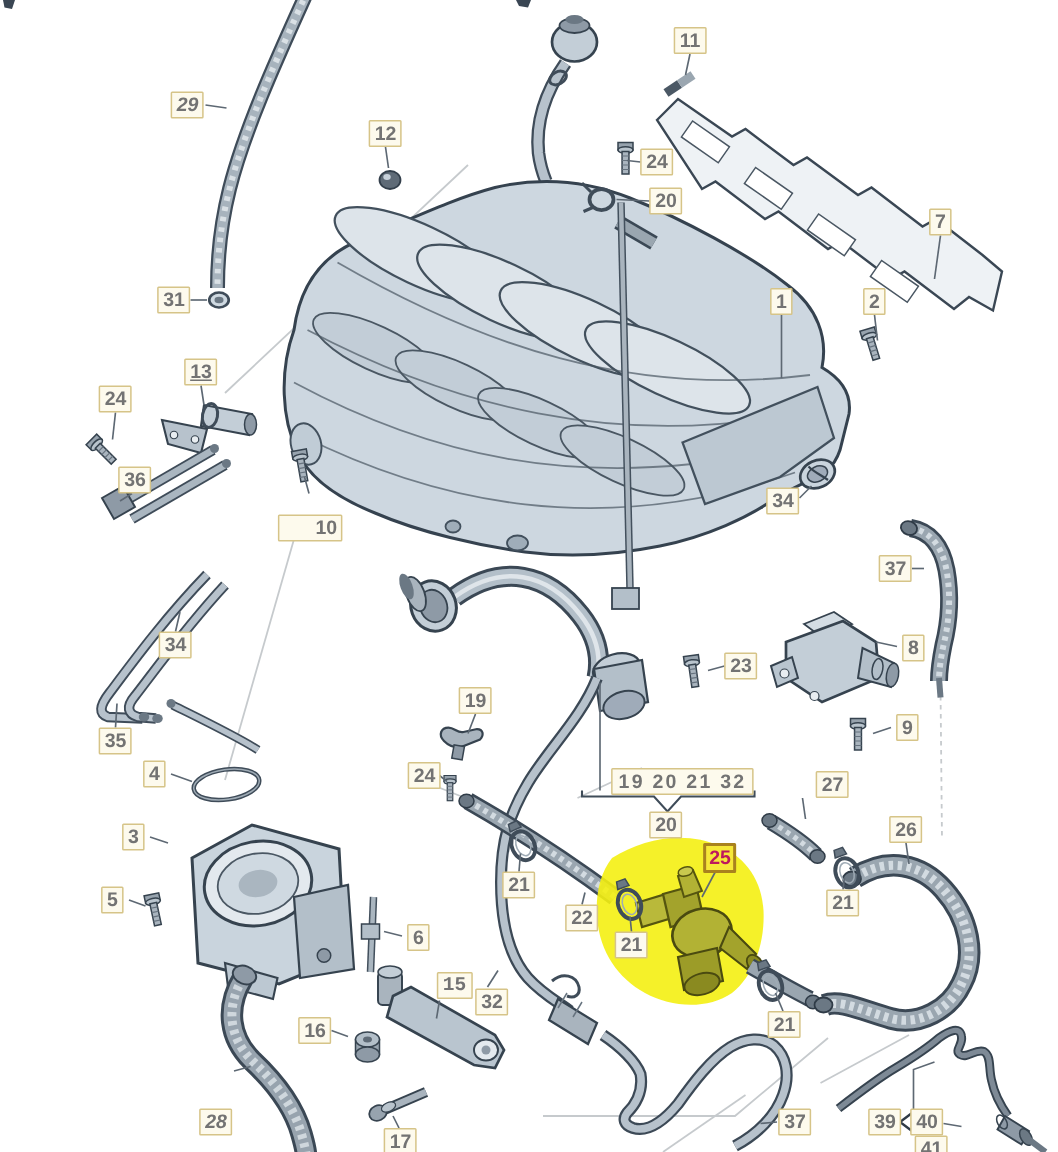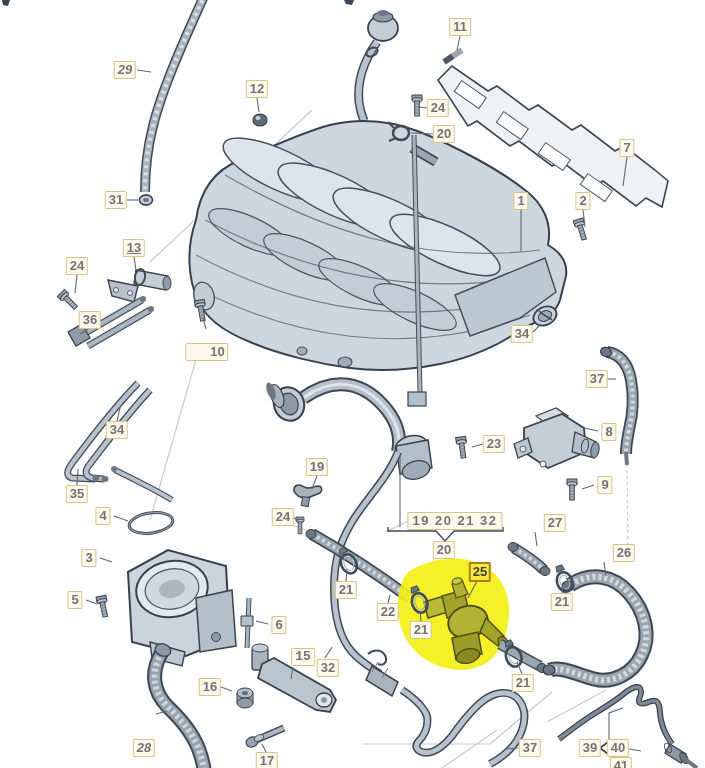--- a/index.html
+++ b/index.html
@@ -5,21 +5,21 @@
   html,body{margin:0;padding:0;background:#ffffff;}
   #stage{position:relative;width:705px;height:768px;background:#ffffff;overflow:hidden;
          font-family:"Liberation Sans",sans-serif;}
   #art{position:absolute;left:0;top:0;}
   #labels{position:absolute;left:0;top:0;width:100%;height:100%;pointer-events:none;}
   .plabel{position:absolute;transform:translate(-50%,-50%);
           font:bold 13px/16px "Liberation Sans",sans-serif;color:#737373;
           background:#fdfaed;border:1px solid #d6c488;padding:0 3px;border-radius:1px;
           white-space:nowrap;pointer-events:auto;}
   .plabel.wide{letter-spacing:1.5px;padding:0 4px;}
-  .plabel.highlight{background:#f6e838;border:2px solid #a9821e;color:#404040;padding:0 2px;}
+  .plabel.highlight{background:#f6e838;border:2px solid #a9821e;color:#be185d;padding:0 2px;}
 </style>
 </head>
 <body>
 
 <div id="stage">
 <svg id="art" width="705" height="768" viewBox="0 0 705 768">
   <defs>
     <g id="bolt">
       <path d="M-5,-10 h10 v5 h-10 z" fill="#97a3ae" stroke="#36434f" stroke-width="1"></path>
       <ellipse cx="0" cy="-5" rx="5" ry="2.2" fill="#b9c4cd" stroke="#36434f" stroke-width="1"></ellipse>
@@ -367,21 +367,21 @@
       <div class="plabel" style="left: 494px; top: 444px;">23</div>
       <div class="plabel" style="left: 609px; top: 432px;">8</div>
       <div class="plabel" style="left: 605px; top: 485px;">9</div>
       <div class="plabel" style="left: 103px; top: 516px;">4</div>
       <div class="plabel" style="left: 89px; top: 558px;">3</div>
       <div class="plabel" style="left: 75px; top: 600px;">5</div>
       <div class="plabel" style="left: 283px; top: 517px;">24</div>
       <div class="plabel wide" style="left: 455px; top: 521px;">19 20 21 32</div>
       <div class="plabel" style="left: 444px; top: 550px;">20</div>
       <div class="plabel" style="left: 535px; top: 523px; margin-left: 20px;">27</div>
-      <div class="plabel" style="left: 624px; top: 553px;">26</div>
+      <div class="plabel" style="left: 604px; top: 553px;">26</div>
       <div class="plabel highlight" style="left: 480px; top: 572px;">25</div>
       <div class="plabel" style="left: 346px; top: 590px;">21</div>
       <div class="plabel" style="left: 388px; top: 612px;">22</div>
       <div class="plabel" style="left: 421px; top: 630px;">21</div>
       <div class="plabel" style="left: 562px; top: 602px;">21</div>
       <div class="plabel" style="left: 523px; top: 683px;">21</div>
       <div class="plabel" style="left: 279px; top: 625px;">6</div>
       <div class="plabel" style="left: 303px; top: 657px; font-family: Liberation Mono, monospace;">15</div>
       <div class="plabel" style="left: 210px; top: 687px;">16</div>
       <div class="plabel" style="left: 144px; top: 748px; font-style: italic;">28</div>

